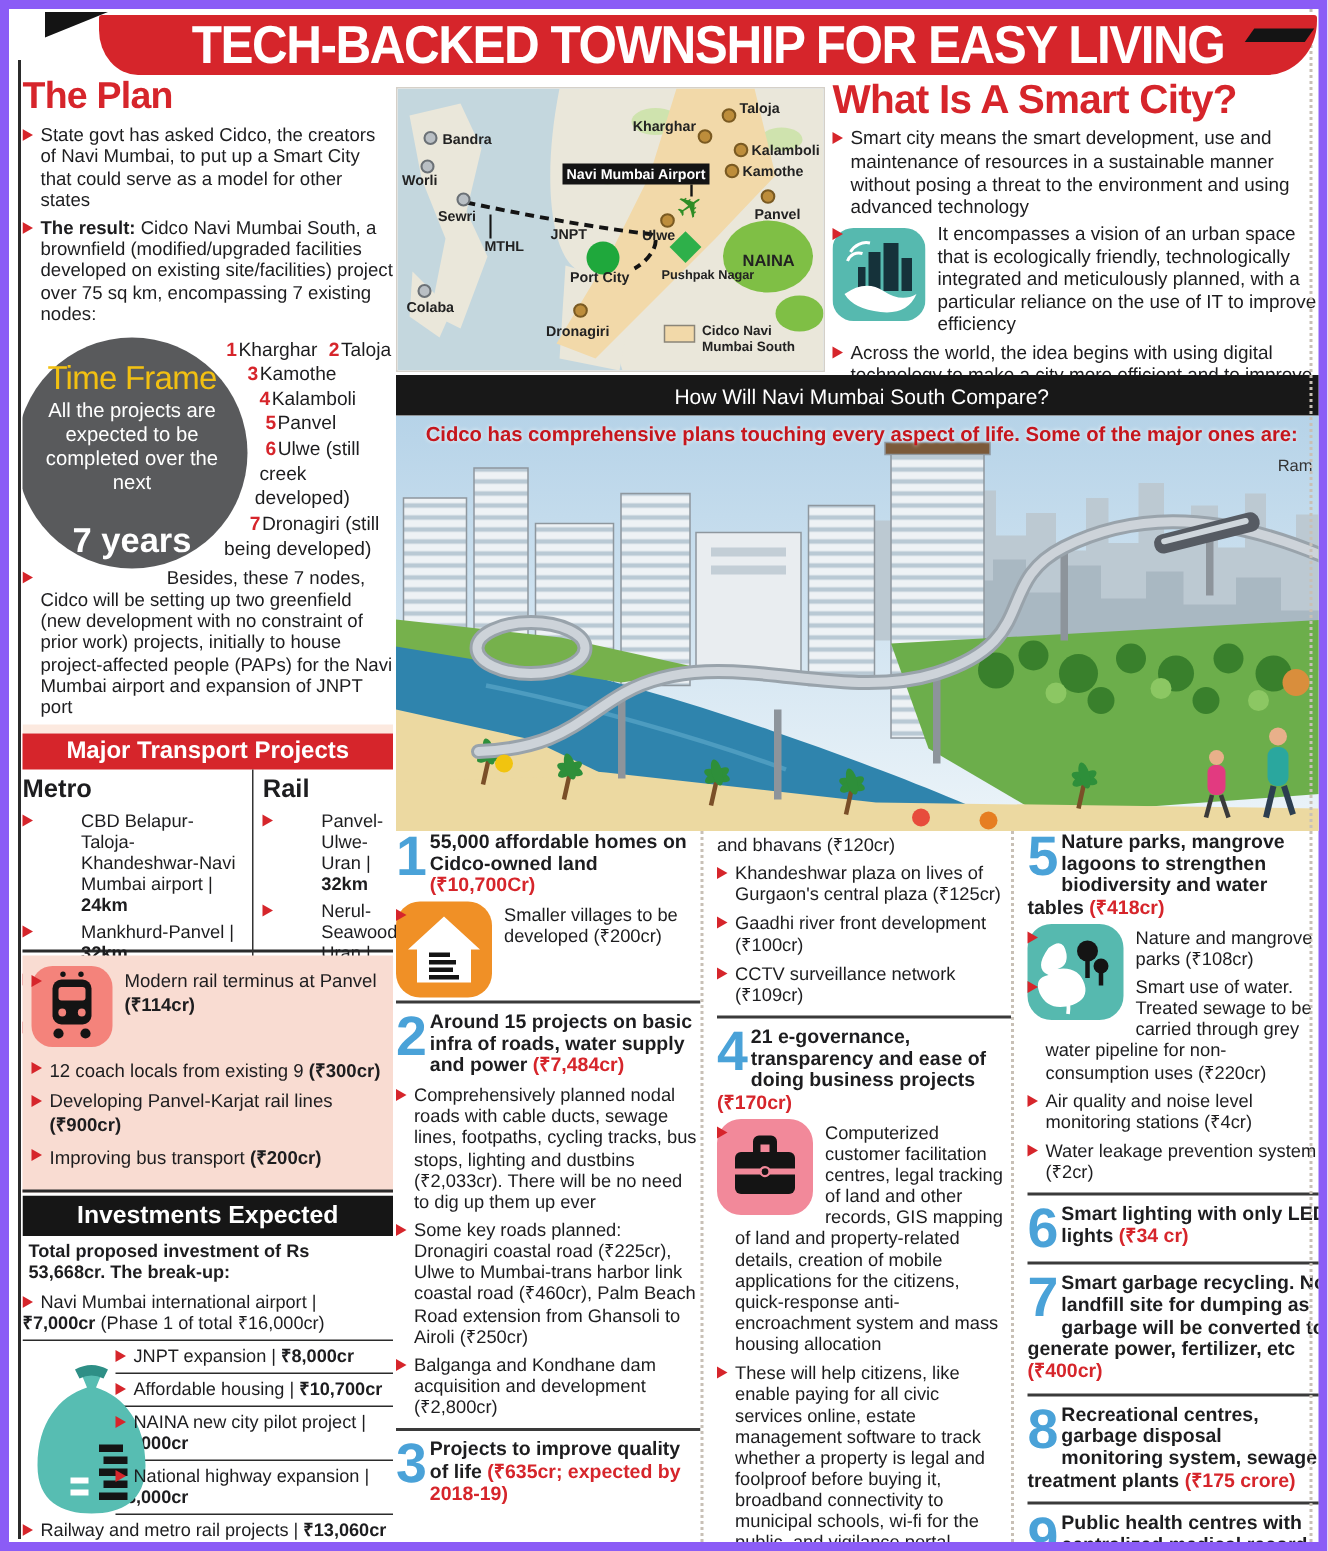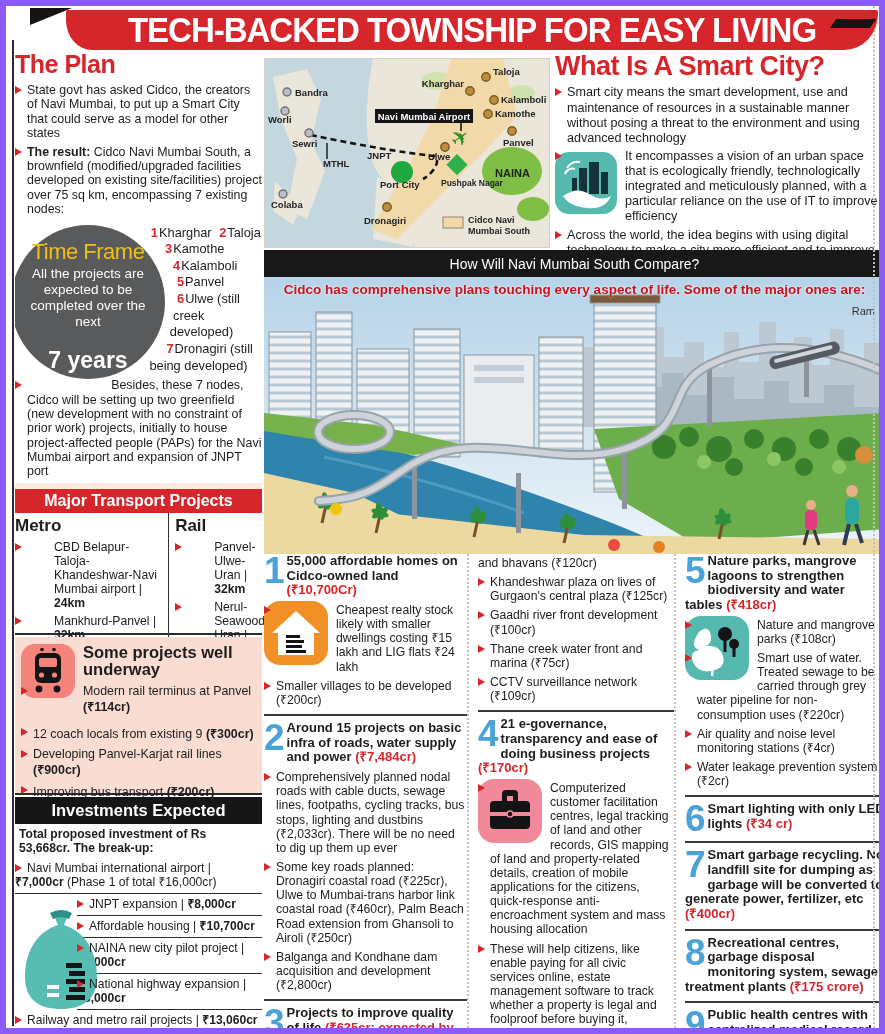--- a/index.html
+++ b/index.html
@@ -150,21 +150,20 @@
         <circle cx="18" cy="45" r="3.4"></circle>
             <circle cx="36" cy="45" r="3.4"></circle>
         <circle cx="21" cy="5.5" r="1.8"></circle>
             <circle cx="33" cy="5.5" r="1.8"></circle>
           </g>
         <rect x="18" y="14" width="18" height="9" rx="2" fill="#f4837b"></rect>
         <circle cx="20.5" cy="31" r="2.6" fill="#f4837b"></circle>
           <circle cx="33.5" cy="31" r="2.6" fill="#f4837b"></circle>
       </svg>
     </div>
-    <div class="uw-h">Some projects well underway</div>
     <div class="bullet"><span>Modern rail terminus at Panvel</span> <b>(₹114cr)</b></div>
     <div style="clear:both"></div>
     <div class="bullet"><span>12 coach locals from existing 9</span> <b>(₹300cr)</b></div>
     <div class="bullet"><span>Developing Panvel-Karjat rail lines</span> <b>(₹900cr)</b></div>
     <div class="bullet"><span>Improving bus transport</span> <b>(₹200cr)</b></div>
   </div>
 
   <div class="blockD">
     <div class="secthead-black">Investments Expected</div>
     <div class="inv-intro">Total proposed investment of Rs 53,668cr. The break-up:</div>
@@ -440,21 +439,20 @@
           <svg width="64" height="64" viewBox="0 0 64 64">
             <path d="M32,10 L56,32 L50,32 L50,54 L14,54 L14,32 L8,32 Z" fill="#fff"></path>
             <g fill="#141414">
                 <rect x="22" y="34" width="14" height="3"></rect>
                 <rect x="22" y="39" width="18" height="3"></rect>
                 <rect x="22" y="44" width="16" height="3"></rect>
                 <rect x="22" y="49" width="20" height="3"></rect>
               </g>
           </svg>
         </div>
-        <p class="bullet">Cheapest realty stock likely with smaller dwellings costing ₹15 lakh and LIG flats ₹24 lakh</p>
         <p class="bullet">Smaller villages to be developed (₹200cr)</p>
       </div>
       <hr class="phr">
       <div>
         <span class="pnum">2</span>
         <span class="phead"><span>Around 15 projects on basic infra of roads, water supply and power</span> <span class="pcost">(₹7,484cr)</span></span>
         <div style="clear:both"></div>
         <p class="bullet">Comprehensively planned nodal roads with cable ducts, sewage lines, footpaths, cycling tracks, bus stops, lighting and dustbins (₹2,033cr). There will be no need to dig up them up ever</p>
         <p class="bullet">Some key roads planned: Dronagiri coastal road (₹225cr), Ulwe to Mumbai-trans harbor link coastal road (₹460cr), Palm Beach Road extension from Ghansoli to Airoli (₹250cr)</p>
         <p class="bullet">Balganga and Kondhane dam acquisition and development (₹2,800cr)</p>
@@ -465,21 +463,20 @@
         <span class="phead"><span>Projects to improve quality of life</span> <span class="pcost">(₹635cr; expected by 2018-19)</span></span>
         <div style="clear:both"></div>
         
       </div>
     </div>
 
     <div class="bc bc2">
       <p class="cont">and bhavans (₹120cr)</p>
       <p class="bullet">Khandeshwar plaza on lives of Gurgaon's central plaza (₹125cr)</p>
       <p class="bullet">Gaadhi river front development (₹100cr)</p>
-      <p class="bullet">Thane creek water front and marina (₹75cr)</p>
       <p class="bullet">CCTV surveillance network (₹109cr)</p>
       <hr class="phr">
       <div>
         <span class="pnum">4</span>
         <span class="phead"><span>21 e-governance, transparency and ease of doing business projects</span> <span class="pcost">(₹170cr)</span></span>
         <div style="clear:both"></div>
         <div class="sicon" style="background:#f2899a">
           <svg width="64" height="64" viewBox="0 0 64 64">
             <rect x="12" y="22" width="40" height="28" rx="4" fill="#141414"></rect>
             <path d="M24,22 L24,15 a4,4 0 0 1 4,-4 L36,11 a4,4 0 0 1 4,4 L40,22 L35,22 L35,17 L29,17 L29,22 Z" fill="#141414"></path>

